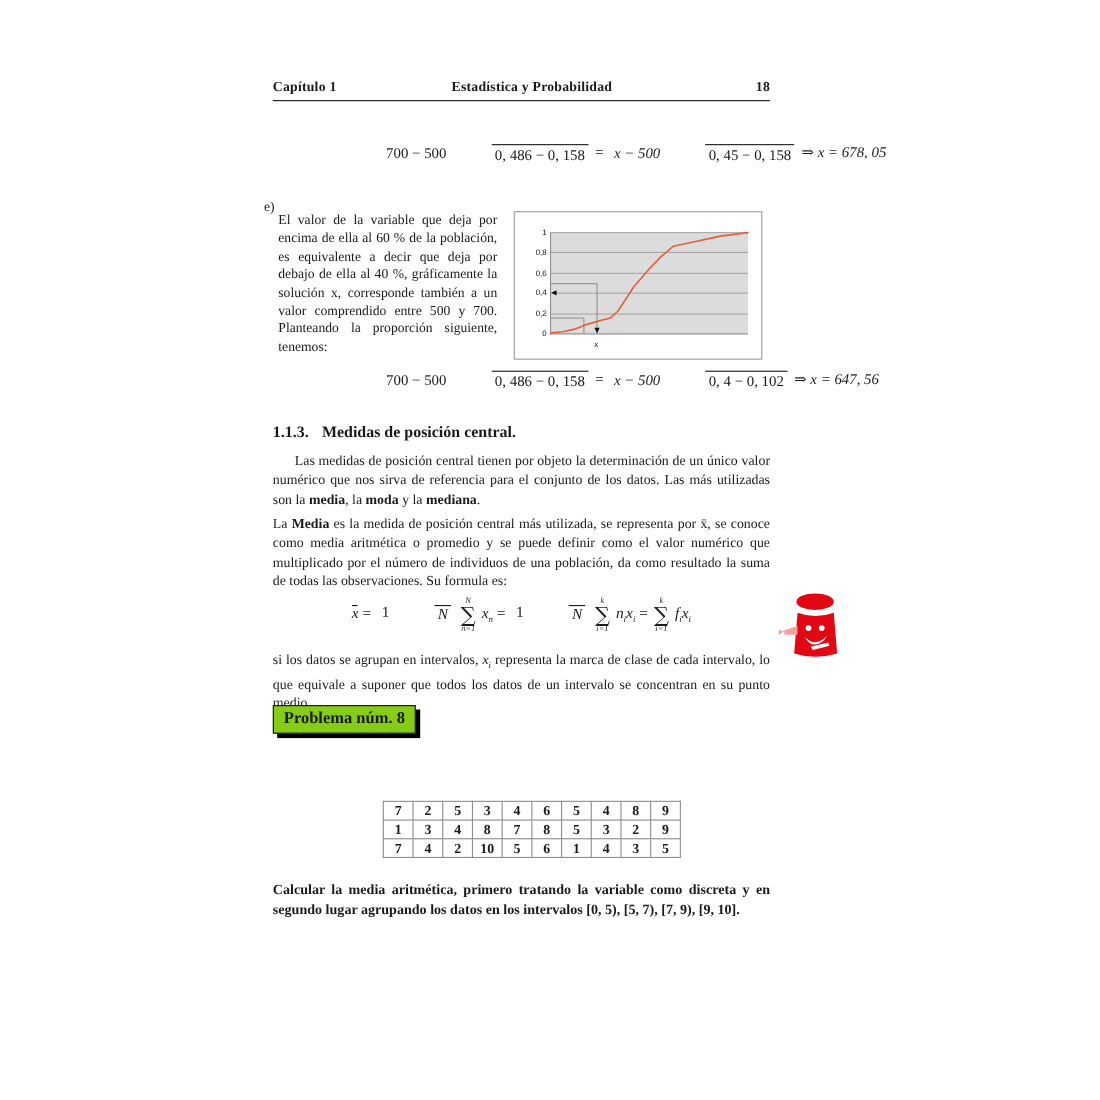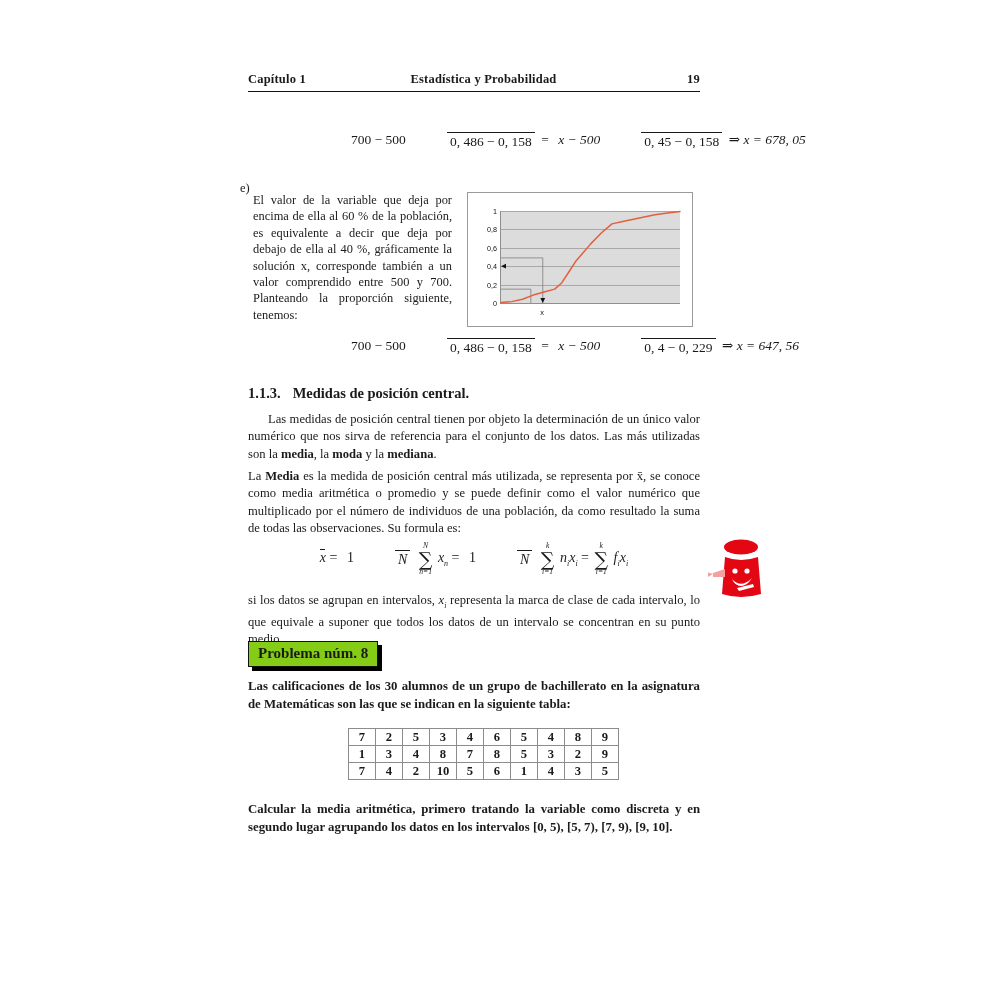--- a/index.html
+++ b/index.html
@@ -251,21 +251,21 @@
 </style>
 </head>
 <body>
 
 <div class="page">
 
   <div class="runhead">
     <div class="rh-inner">
       <span class="rh-chapter">Capítulo 1</span>
       <span class="rh-title">Estadística y Probabilidad</span>
-      <span class="rh-folio">19</span>
+      <span class="rh-folio">18</span>
     </div>
   </div>
 
   <div class="eq1 math">
     <span class="frac">
       <span class="num">700 − 500</span>
       <span class="den">0, 486 − 0, 158</span>
     </span>
     <span>=</span>
     <span class="frac">
@@ -326,21 +326,21 @@
   </div>
 
   <div class="eq2 math">
     <span class="frac">
       <span class="num">700 − 500</span>
       <span class="den">0, 486 − 0, 158</span>
     </span>
     <span>=</span>
     <span class="frac">
       <span class="num it">x − 500</span>
-      <span class="den">0, 4 − 0, 229</span>
+      <span class="den">0, 4 − 0, 102</span>
     </span>
     <span>⇒</span>
     <span class="it">x = 647, 56</span>
   </div>
 
   <div class="sec-head">
     <span class="sec-num">1.1.3.</span><span>Medidas de posición central.</span>
   </div>
 
   <div class="para p1">
@@ -383,21 +383,20 @@
     </span>
     <span class="it">f</span><sub class="it" style="font-size:8px">i</sub><span class="it">x</span><sub class="it" style="font-size:8px">i</sub>
   </div>
 
   <div class="para p3">
     <span>si los datos se agrupan en intervalos, </span><span class="it">x</span><sub class="it" style="font-size:8px">i</sub><span> representa la marca de clase de cada intervalo, lo que equivale a suponer que todos los datos de un intervalo se concentran en su punto medio.</span>
   </div>
 
   <div class="problem-box">Problema núm. 8</div>
 
-  <div class="bold-para bp1">Las calificaciones de los 30 alumnos de un grupo de bachillerato en la asignatura de Matemáticas son las que se indican en la siguiente tabla:</div>
 
   <table class="data-table">
     <tbody>
       <tr>
         <td>7</td>
         <td>2</td>
         <td>5</td>
         <td>3</td>
         <td>4</td>
         <td>6</td>

